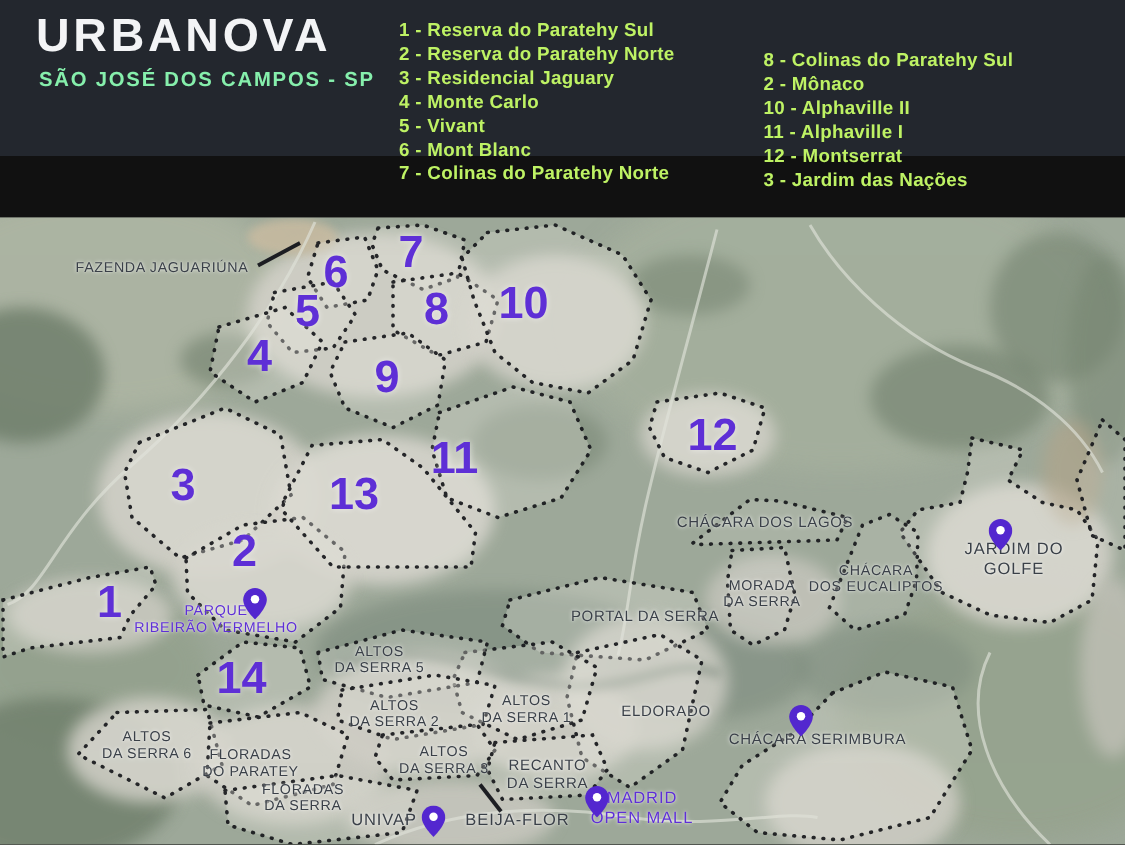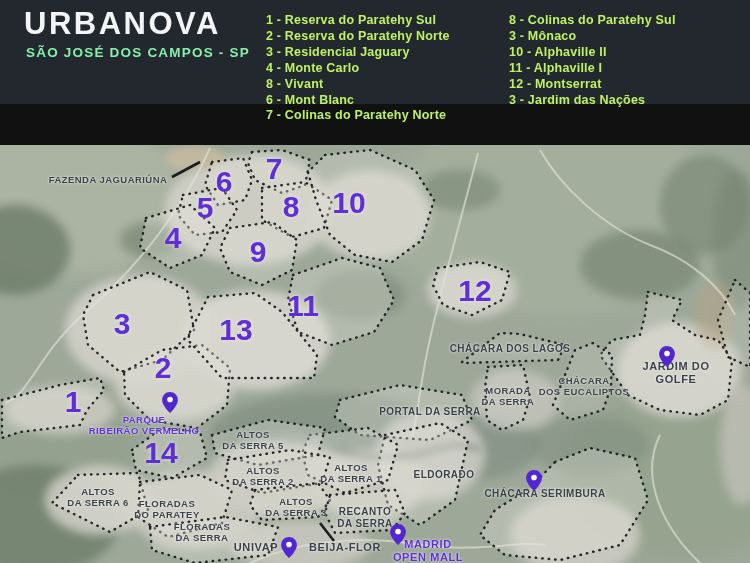--- a/index.html
+++ b/index.html
@@ -4,54 +4,54 @@
 <style>
   html,body{margin:0;padding:0;background:#111;}
   .app{position:relative;width:750px;height:563px;overflow:hidden;
        font-family:"Liberation Sans",sans-serif;-webkit-font-smoothing:antialiased;}
   
   .header{position:absolute;left:0;top:0;width:750px;height:104px;background:#23272e;color:#f3f4f6;}
   .title{position:absolute;left:24px;top:6px;font-size:31px;font-weight:800;letter-spacing:2.5px;}
   .subtitle{position:absolute;left:26px;top:45px;font-size:13.5px;font-weight:700;letter-spacing:1.2px;color:#86efac;}
   .legend{position:absolute;top:13px;margin:0;padding:0;list-style:none;
           font-size:12.5px;font-weight:600;letter-spacing:.2px;line-height:15.9px;color:#bef264;}
-  .legend.c1{left:266px;} .legend.c2{left:509px;}
+  .legend.c1{left:266px;} .legend.c2{left:509px;margin-top:20px;}
   
   .map{position:absolute;left:0;top:145px;width:750px;height:418px;background:#9da899;overflow:hidden;}
   .map svg.terrain{position:absolute;left:0;top:0;}
   .num{position:absolute;transform:translate(-50%,-50%);color:#5e2fd6;font-size:30px;font-weight:600;
        letter-spacing:0;line-height:1;text-shadow:0 0 4px rgba(255,255,255,.55);}
-  .lbl{position:absolute;transform:translate(-50%,-50%);color:#3a4048;font-weight:700;font-size:9.5px;
+  .lbl{position:absolute;transform:translate(-50%,-50%);color:#3a4048;font-weight:400;font-size:9.5px;
        letter-spacing:.45px;text-align:center;white-space:pre-line;line-height:1.15;
        text-shadow:0 0 3px rgba(255,255,255,.8),0 0 1px rgba(255,255,255,.6);}
   .lbl-md{font-size:10px;}
   .lbl-lg{font-size:11px;letter-spacing:.6px;}
-  .lbl-purple{color:#5e2fd6;margin-top:12px;}
+  .lbl-purple{color:#5e2fd6;}
   .pin{position:absolute;transform:translate(-50%,-100%);width:16px;height:21px;}
 </style>
 </head>
 <body>
 
 <div class="app">
 
   <div class="header">
     <div class="title">URBANOVA</div>
     <div class="subtitle">SÃO JOSÉ DOS CAMPOS - SP</div>
     <ul class="legend c1">
       <li>1 - Reserva do Paratehy Sul</li>
       <li>2 - Reserva do Paratehy Norte</li>
       <li>3 - Residencial Jaguary</li>
       <li>4 - Monte Carlo</li>
-      <li>8 - Vivant</li>
+      <li>5 - Vivant</li>
       <li>6 - Mont Blanc</li>
       <li>7 - Colinas do Paratehy Norte</li>
     </ul>
     <ul class="legend c2">
       <li>8 - Colinas do Paratehy Sul</li>
-      <li>3 - Mônaco</li>
+      <li>2 - Mônaco</li>
       <li>10 - Alphaville II</li>
       <li>11 - Alphaville I</li>
       <li>12 - Montserrat</li>
       <li>3 - Jardim das Nações</li>
     </ul>
   </div>
 
   <div class="map">
 
     <svg class="terrain" width="750" height="418" viewBox="0 0 750 418">

